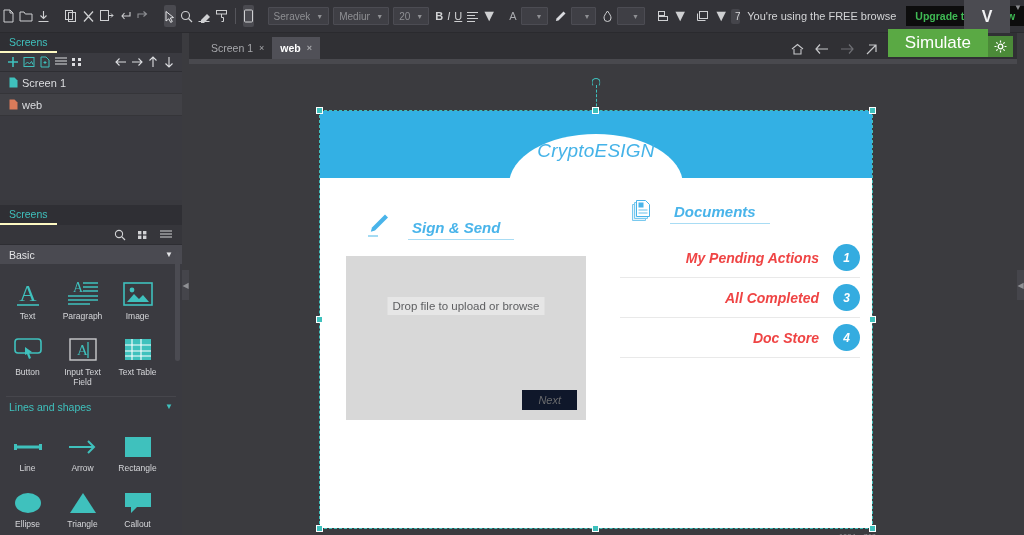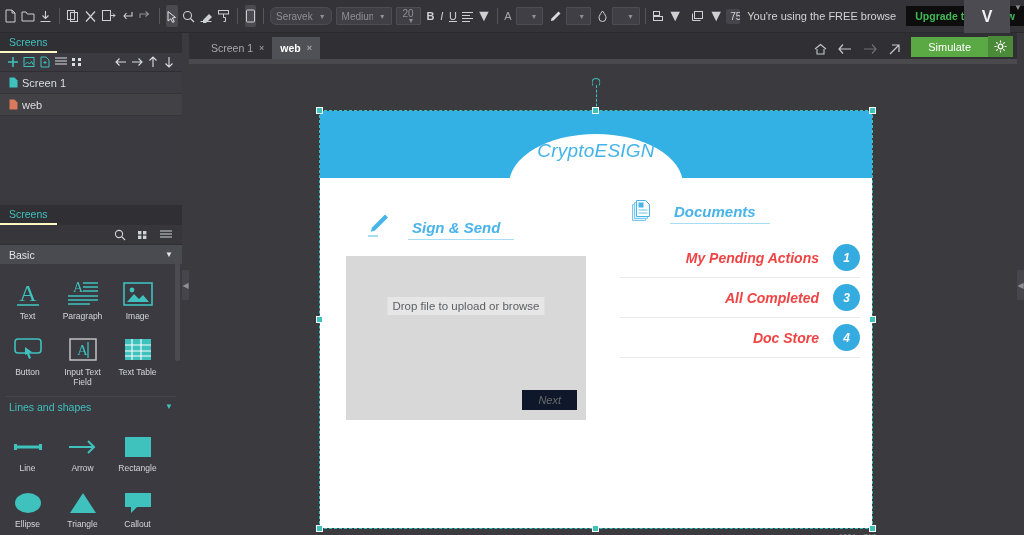--- a/index.html
+++ b/index.html
@@ -26,23 +26,23 @@
   .tb-btn svg { display: block; }
   .tb-sep { width: 1px; height: 16px; background: #55555b; margin: 0 5px; }
   .tb-field {
     height: 18px; background: #3f3f45; border: 1px solid #4c4c53;
     display: flex; align-items: center; padding: 0 5px;
     color: #8e8f93; font-size: 10px; cursor: pointer;
     border-radius: 1px; white-space: nowrap;
   }
   .tb-field .cv { flex: 1; overflow: hidden; }
   .tb-field .caret { margin-left: 6px; font-size: 7px; color: #8e8f93; }
-  .w-font { width: 88px; margin-left: 2px; border-radius: 6px; }
+  .w-font { width: 88px; margin-left: 2px; }
   .w-weight { width: 56px; margin-left: 4px; }
-  .w-size { width: 38px; margin-left: 4px; flex-direction: column; }
+  .w-size { width: 38px; margin-left: 4px; }
   .w-swatch { width: 34px; margin-left: 2px; }
   .tb-text { color: #cfd0d2; font-size: 11px; }
   .tb-zoom {
     background: #45454b; color: #d6d7d9; font-size: 10px;
     padding: 2px 4px; margin-left: 2px; border-radius: 2px;
     max-width: 22px; overflow: hidden; white-space: nowrap; cursor: pointer;
   }
   .free-note { color: #d4d5d7; font-size: 11px; margin-left: 7px; white-space: nowrap; }
   .upgrade-btn {
     background: #0d0d0d; color: #3fba54; font-size: 10.5px; font-weight: bold;
@@ -147,21 +147,21 @@
     height: 22px; display: flex; align-items: center; gap: 6px;
     padding: 0 8px; font-size: 10.5px; color: #a7a8ac; cursor: pointer;
   }
   .doc-tab.active { background: #505057; color: #ffffff; font-weight: bold; }
   .doc-tab .x { font-size: 9px; color: #a7a8ac; }
   .tabstrip .spacer { flex: 1; }
   .nav-icons { display: flex; align-items: center; gap: 11px; padding: 0 10px 4px 0; }
   .nav-ico { color: #c6c7ca; cursor: pointer; display: flex; }
   .nav-ico.dim { color: #6e6f74; }
   .simulate-btn {
-    background: #5aa944; color: #ffffff; font-size: 11px;
+    background: #5aa944; color: #ffffff; font-size: 17px;
     padding: 4px 17px; margin-bottom: 2px; cursor: pointer;
   }
   .sim-gear {
     background: #4b8a38; color: #ffffff; padding: 4px 6px;
     margin-bottom: 2px; cursor: pointer; display: flex; align-items: center;
   }
 
   .canvas-body { position: relative; height: 476px; overflow: hidden; }
   .frame-shadow-bar {
     position: absolute; left: 0; top: 0; width: 100%; height: 5px; background: #49494e;

